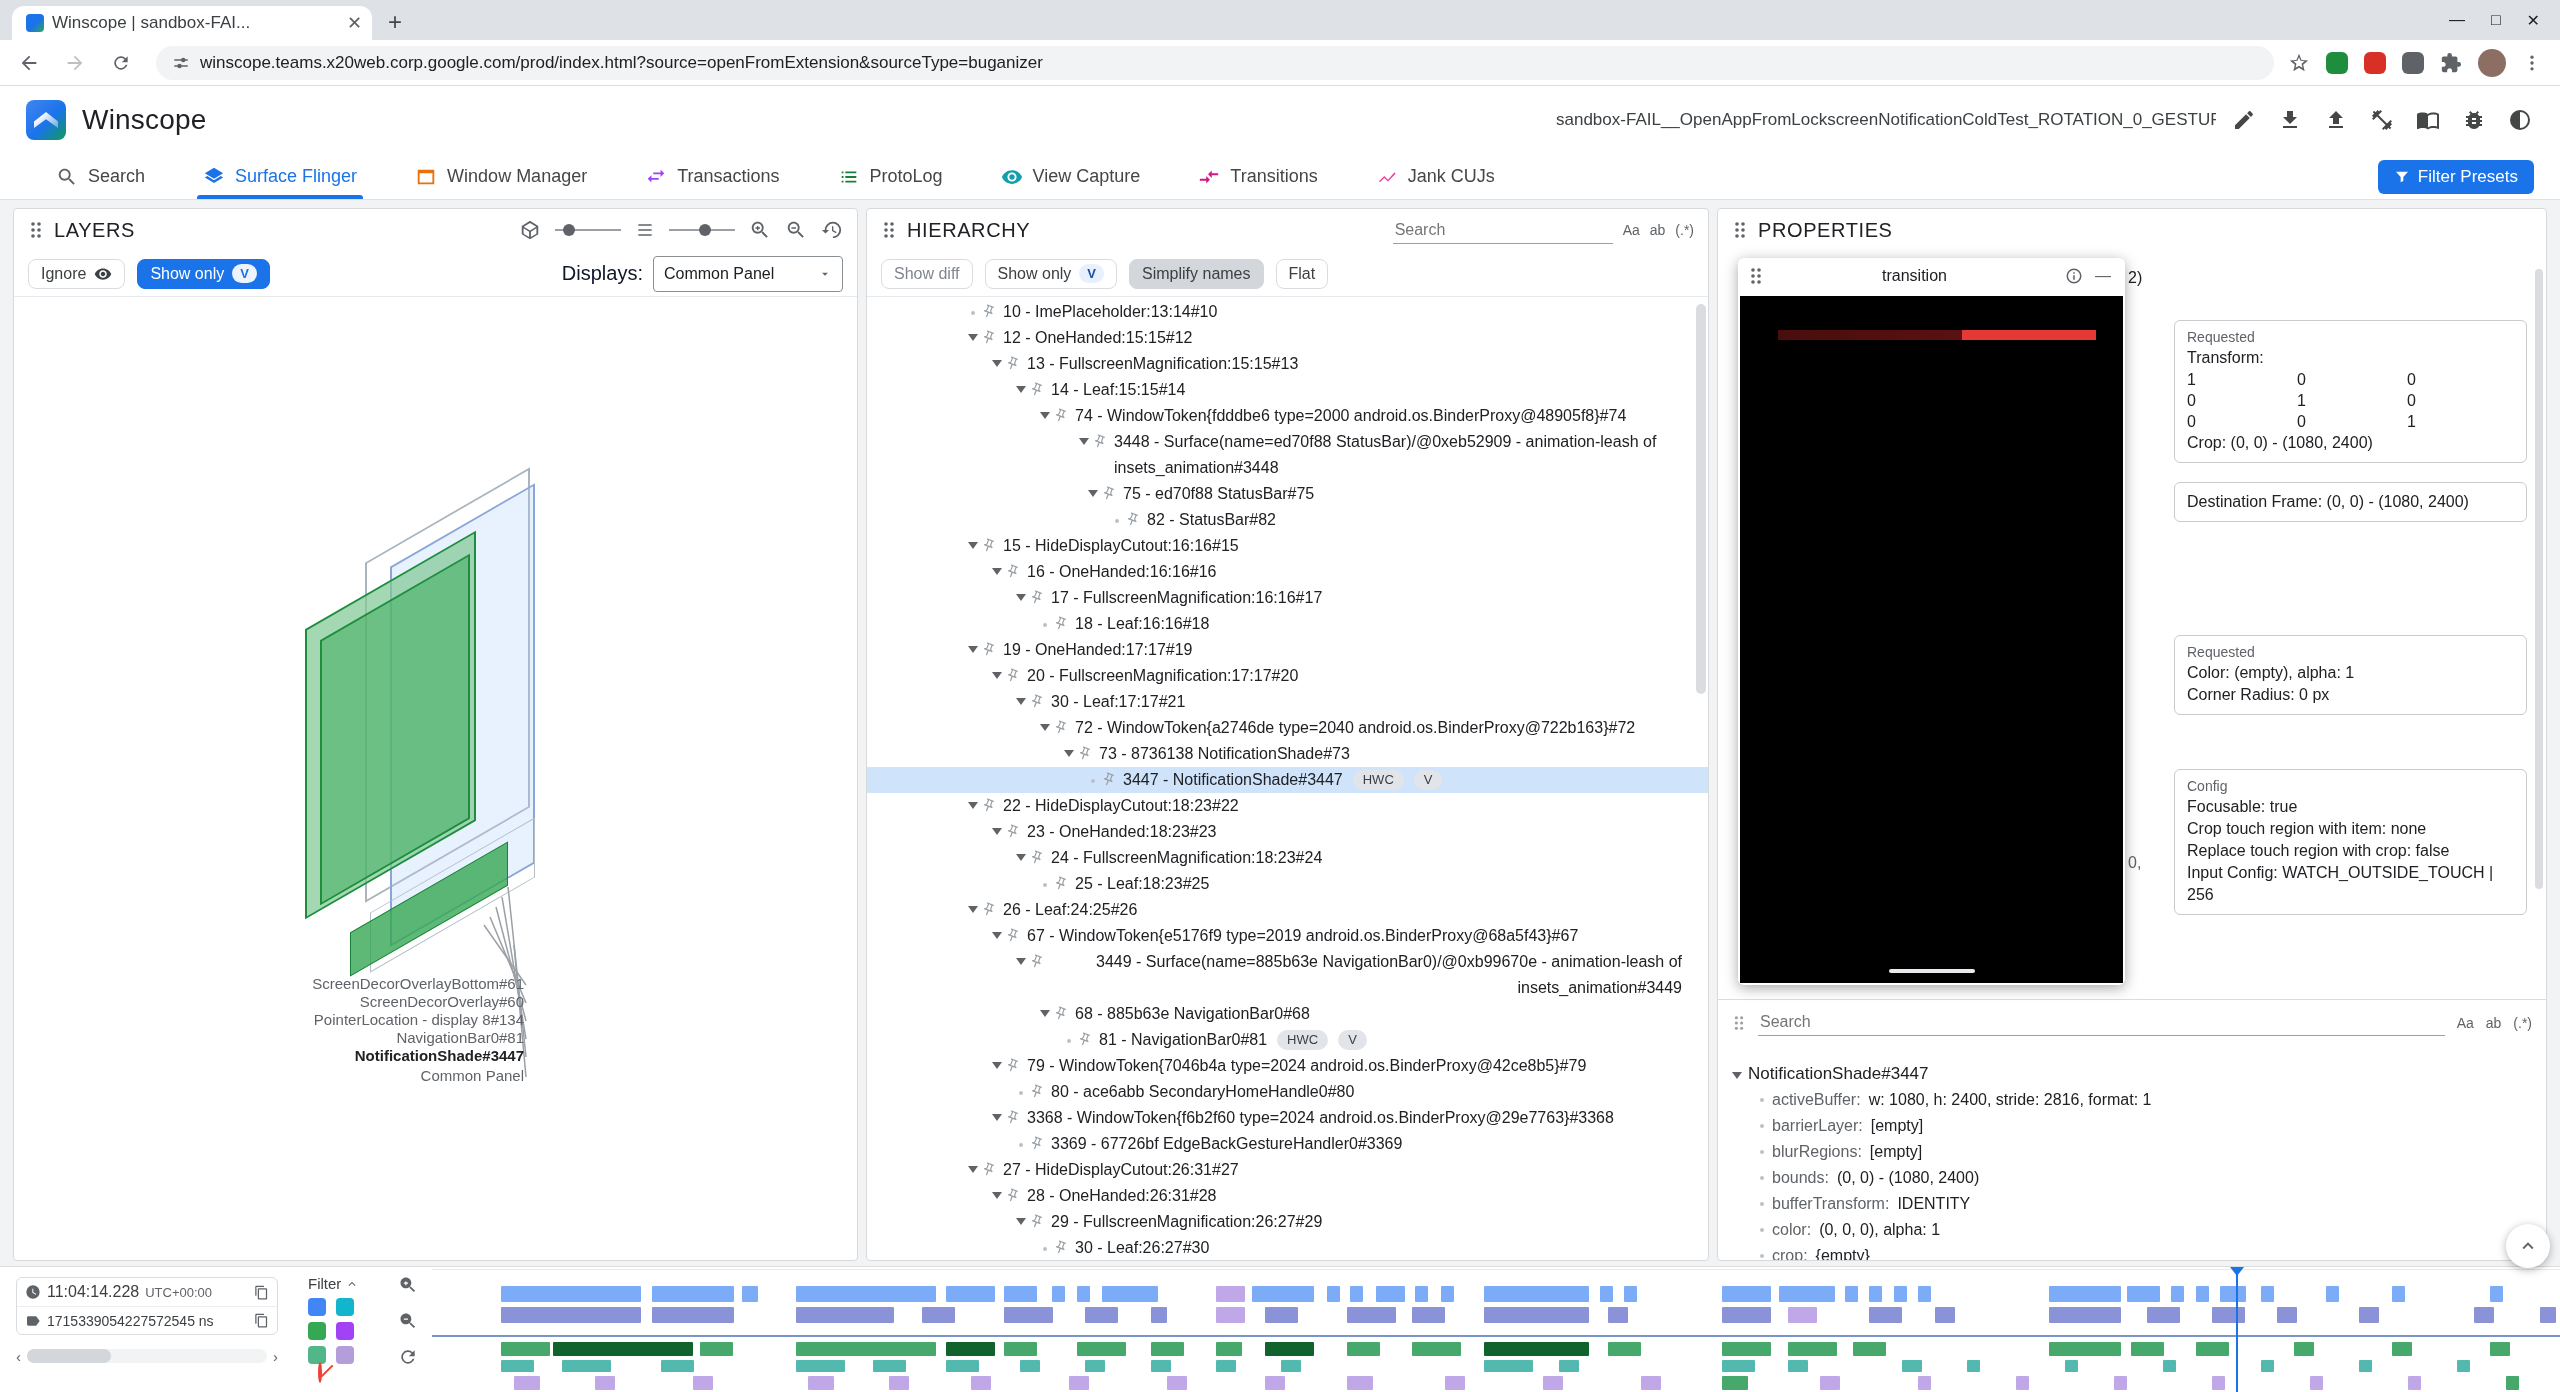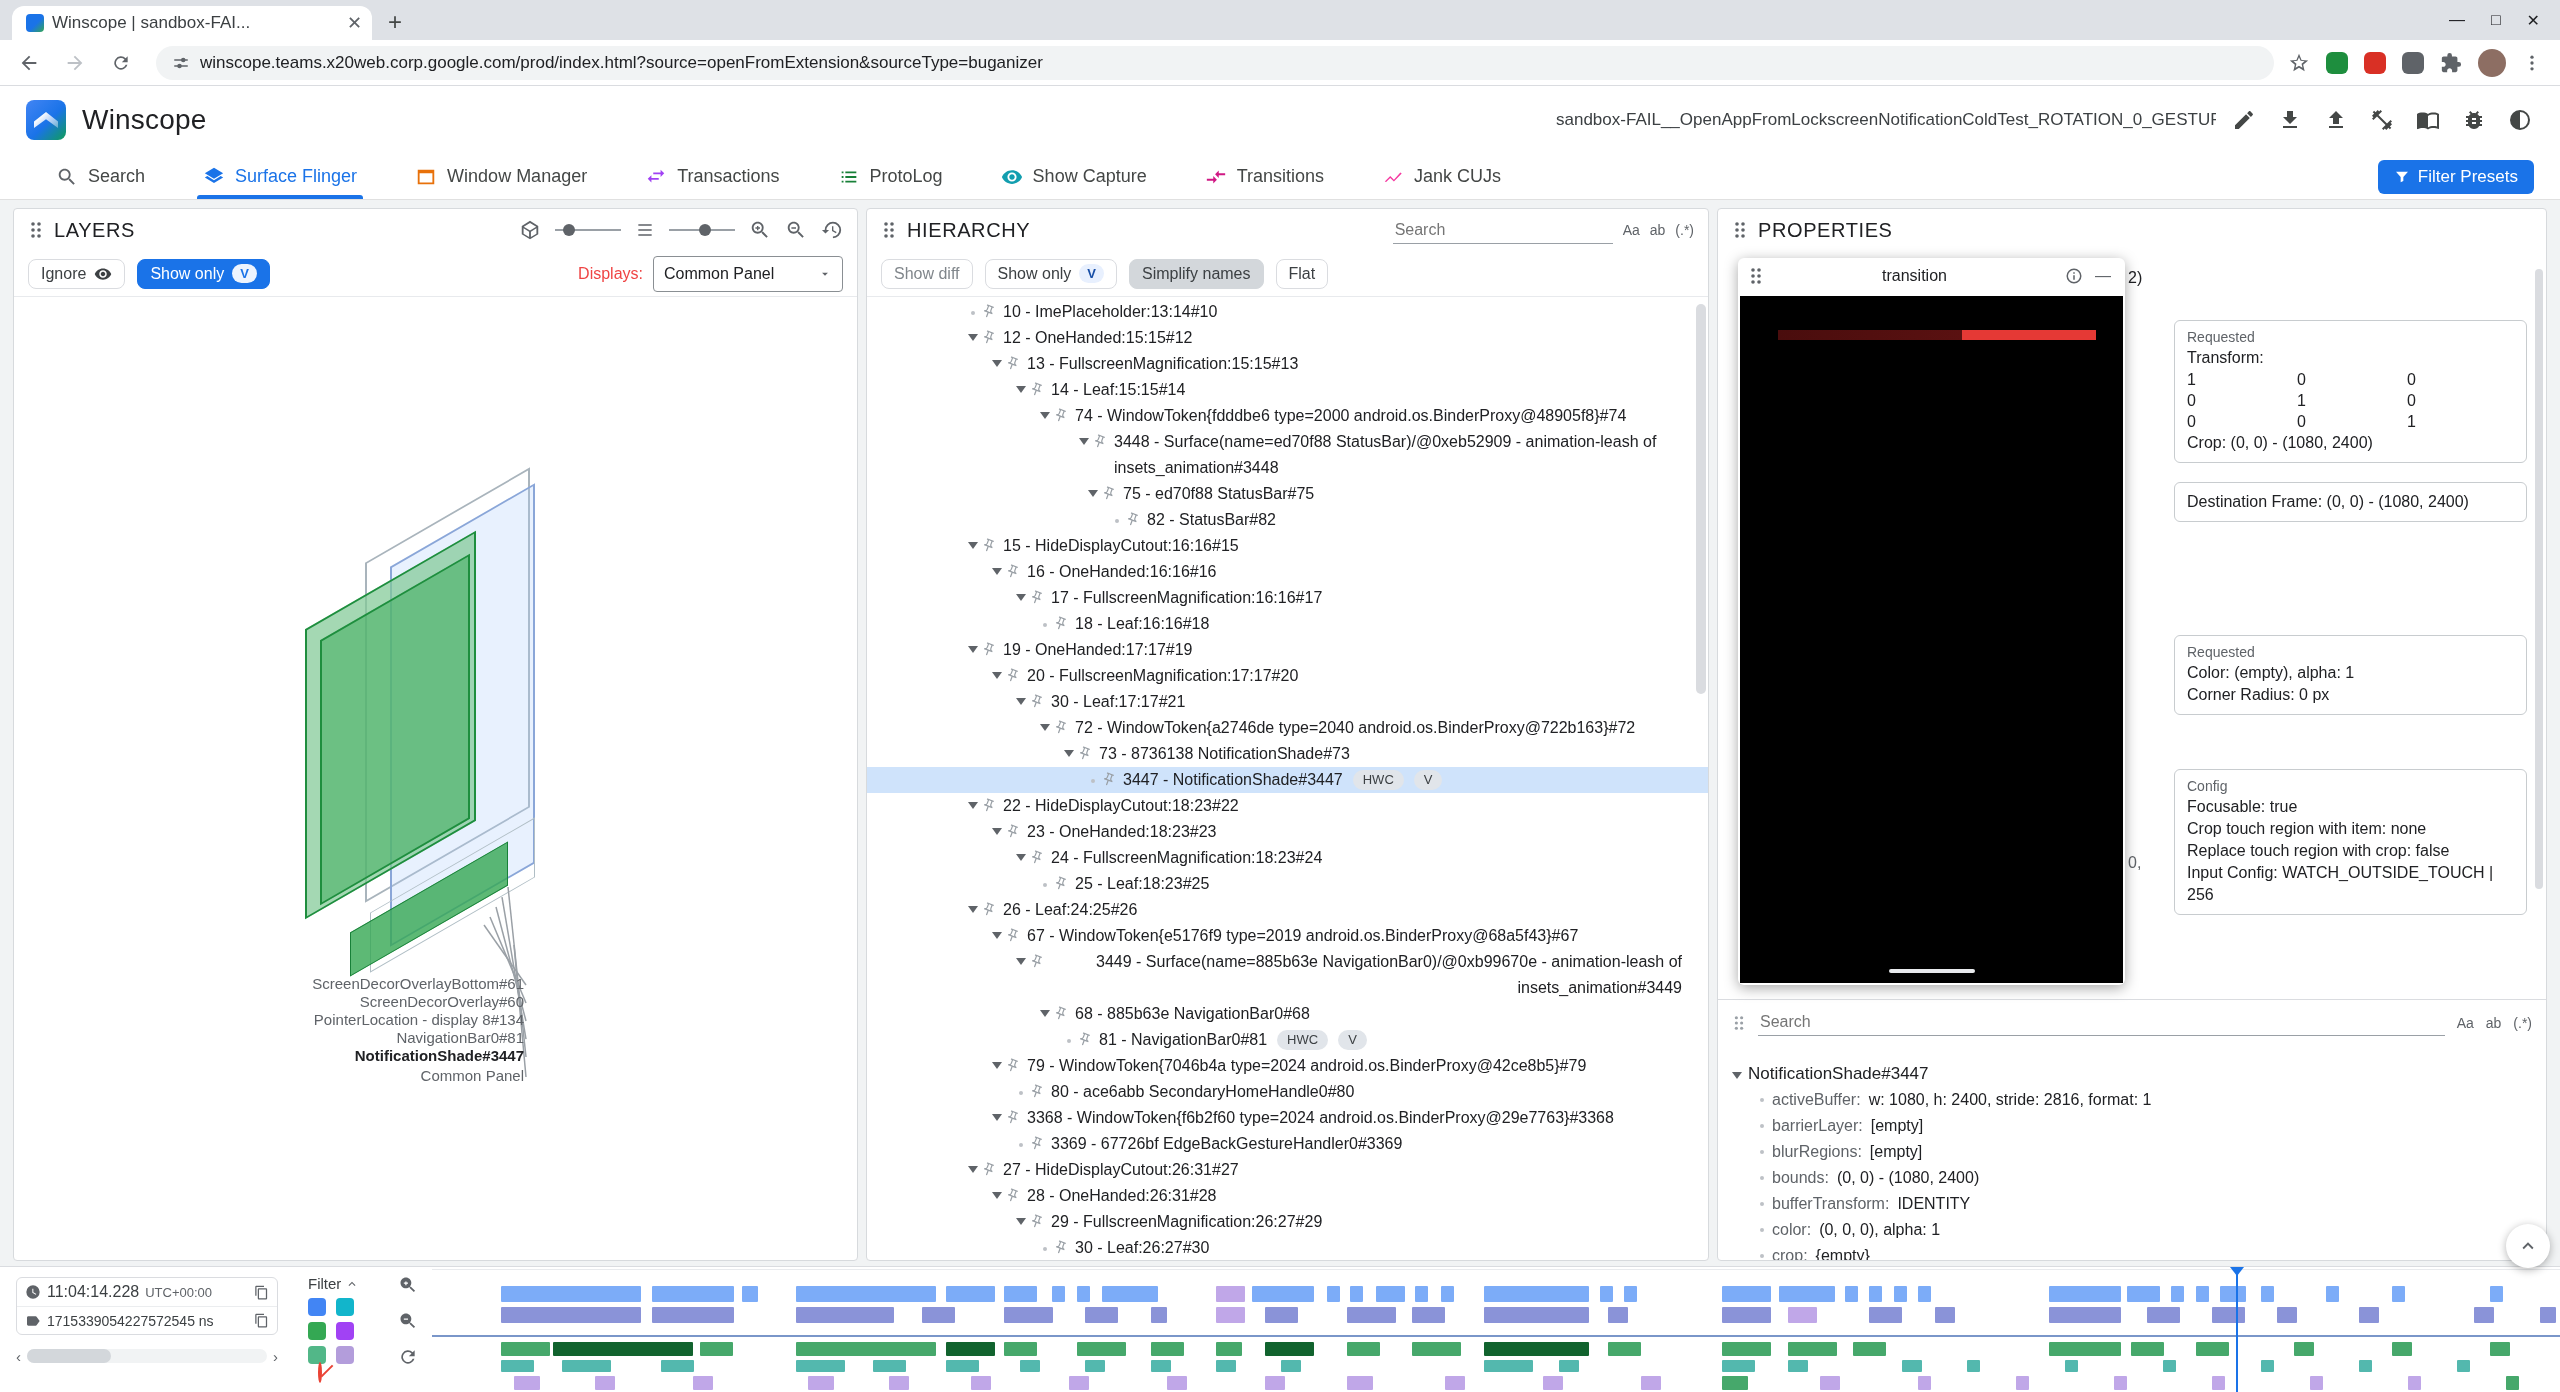--- a/index.html
+++ b/index.html
@@ -55,21 +55,21 @@
   .chip .vpill { background:#e8f0fe; color:#174ea6; border-radius:10px; font-size:13px; font-weight:700; padding:2px 8px; }
   .chip.blue .vpill { background:rgba(255,255,255,.92); color:#1a73e8; }
   .chip.darkfill { background:#d3d7db; border-color:#d3d7db; }
   .chip.dim { color:#80868b; }
 
   
   .l-toolbar { margin-left:auto; display:flex; align-items:center; gap:14px; color:#5f6368; }
   .slider { width:66px; height:2px; background:#9aa0a6; position:relative; }
   .slider i { position:absolute; top:-5px; width:12px; height:12px; border-radius:50%; background:#5f6368; }
   .displays { margin-left:auto; display:flex; align-items:center; gap:10px; }
-  .displays .lbl { font-size:16px; color:#ef4444; }
+  .displays .lbl { font-size:20px; color:#0f172a; }
   .select { width:190px; height:36px; border:1px solid #8a8f93; border-radius:4px; display:flex; align-items:center; justify-content:space-between; padding:0 10px; font-size:16px; }
   .canvas3d { position:relative; width:100%; height:963px; }
   .shape { position:absolute; transform:skewY(-30deg); }
   .l-label { position:absolute; width:470px; text-align:right; font-size:15px; color:#5f6368; white-space:nowrap; }
   .l-label.bold { color:#202124; font-weight:700; }
 
   
   .h-search { margin-left:auto; display:flex; align-items:center; gap:10px; }
   .u-input { border:none; border-bottom:1px solid #9aa0a6; font-size:16px; padding:4px 2px; width:220px; outline:none; background:transparent; font-family:inherit; color:#202124; }
   .s-opt { font-size:14px; color:#5f6368; }
@@ -269,21 +269,21 @@
         <div class="nav-tab">
           <svg width="22" height="22" viewBox="0 0 24 24" fill="#188038">
             <path d="M4 6h2v2H4zM8 6h12v2H8zM4 11h2v2H4zM8 11h12v2H8zM4 16h2v2H4zM8 16h12v2H8z"></path>
           </svg>
           <span>ProtoLog</span>
         </div>
         <div class="nav-tab">
           <svg width="22" height="22" viewBox="0 0 24 24" fill="#129eaf">
             <path d="M12 4.5C7 4.5 2.7 7.6 1 12c1.7 4.4 6 7.5 11 7.5s9.3-3.1 11-7.5c-1.7-4.4-6-7.5-11-7.5zm0 12.5c-2.8 0-5-2.2-5-5s2.2-5 5-5 5 2.2 5 5-2.2 5-5 5zm0-8c-1.7 0-3 1.3-3 3s1.3 3 3 3 3-1.3 3-3-1.3-3-3-3z"></path>
           </svg>
-          <span>Show Capture</span>
+          <span>View Capture</span>
         </div>
         <div class="nav-tab">
           <svg width="22" height="22" viewBox="0 0 24 24" fill="#d01884">
             <path d="M9.01 14H2v2h7.01v3L13 15l-3.99-4v3zm5.98-1v-3H22V8h-7.01V5L11 9l3.99 4z"></path>
           </svg>
           <span>Transitions</span>
         </div>
         <div class="nav-tab">
           <svg width="22" height="22" viewBox="0 0 24 24" fill="#f538a0">
             <path d="M3 17l6-6 4 4 7-8 1.5 1.3L13 17l-4-4-4.5 4.5L3 17z"></path>

